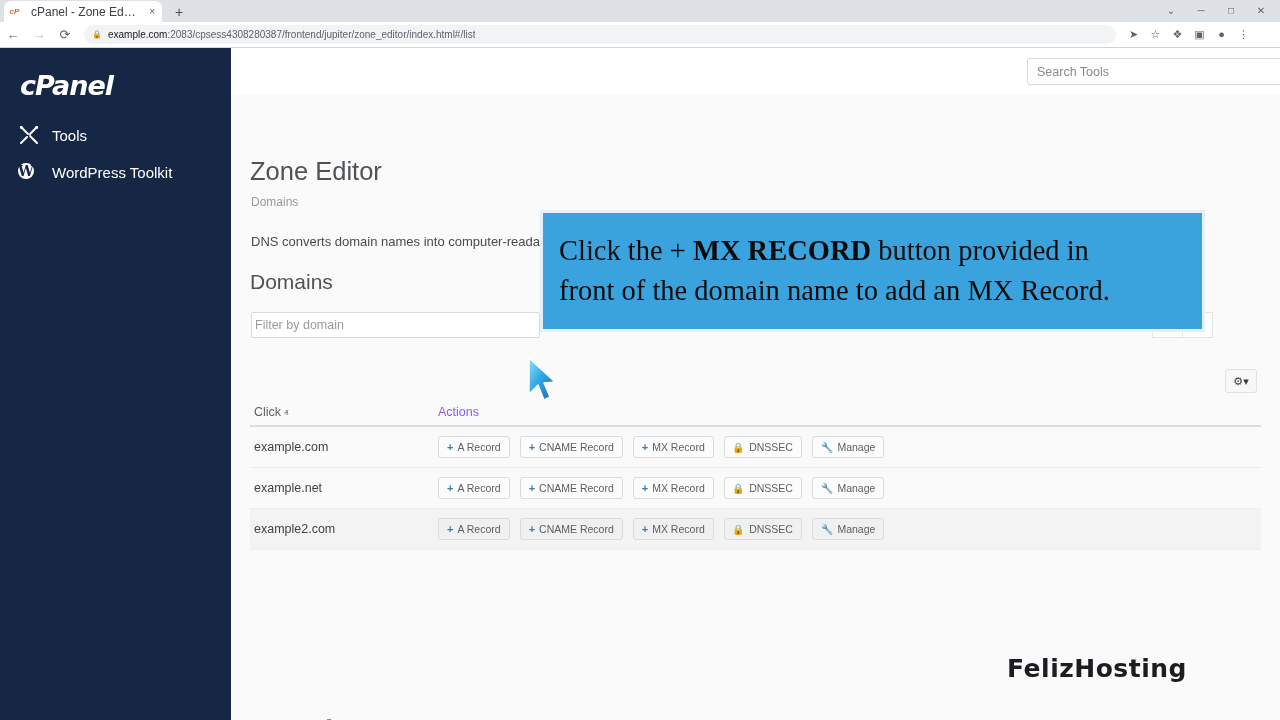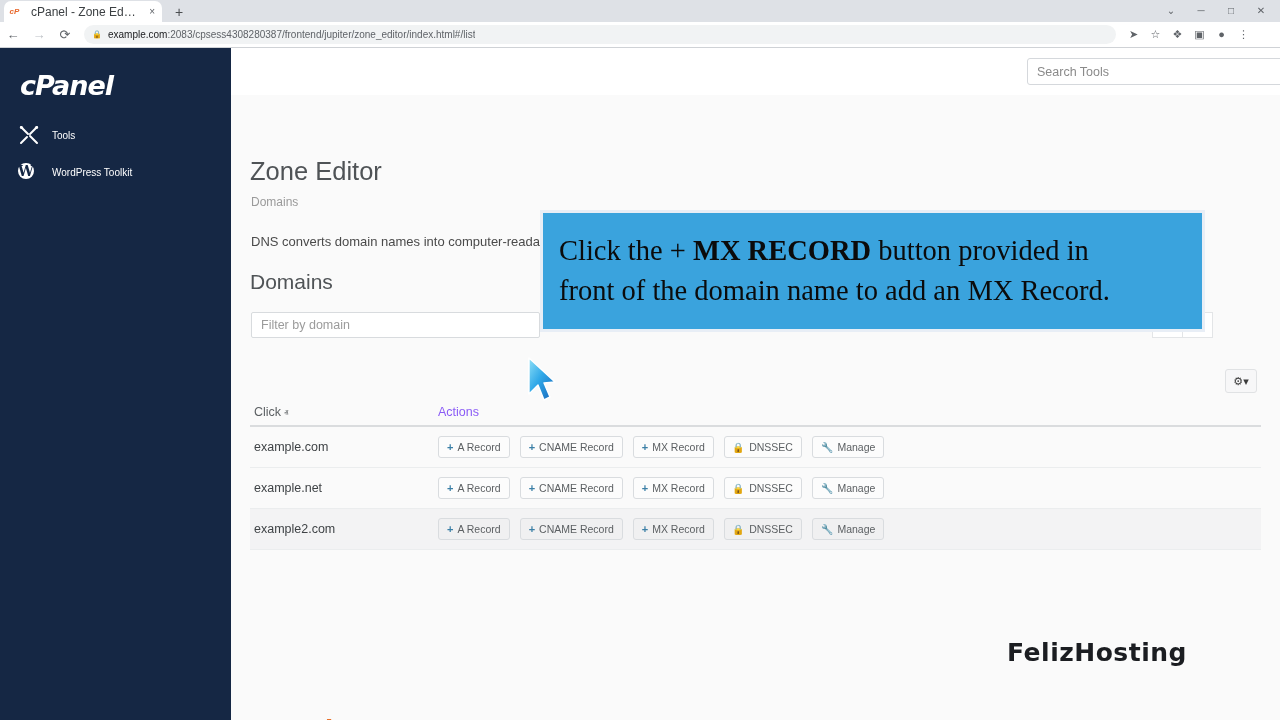--- a/index.html
+++ b/index.html
@@ -82,21 +82,21 @@
     font-size: 27px; font-weight: bold; font-style: italic;
     color: #fff; letter-spacing: -1px;
   }
   .side-item {
     position: absolute; left: 18px; display: flex; align-items: center; gap: 12px;
     color: #fff;
   }
   .side-item.tools { top: 76px; }
   .side-item.wp { top: 113px; }
   .side-icon { width: 22px; height: 22px; position: relative; flex: 0 0 22px; }
-  .side-label { font-size: 10px; color: #fff; text-align: right; }
+  .side-label { font-size: 15px; color: #fff; text-align: right; }
   .wp-circle {
     width: 20px; height: 20px; border-radius: 50%;
     background: #fff; color: #152744;
     font-size: 14px; font-weight: bold; text-align: center; line-height: 20px;
     font-family: "DejaVu Serif", serif;
   }
 
   
   .main {
     position: absolute; left: 231px; top: 48px; width: 1049px; height: 672px;
@@ -137,21 +137,21 @@
     font-size: 13px; color: #4a4a4a;
   }
   .intro a { color: #8ba7bd; text-decoration: underline; }
   .section-title {
     position: absolute; left: 19px; top: 175px;
     font-size: 21px; color: #4f5356; font-weight: normal;
   }
   .filter-input {
     position: absolute; left: 20px; top: 217px; width: 289px; height: 26px;
     border: 1px solid #d8dbde; border-radius: 2px; background: #fff;
-    padding: 0 9px; font-size: 12.5px; color: #555;
+    padding: 0 3px; font-size: 12.5px; color: #555;
     font-family: "Liberation Sans", sans-serif; outline: none;
   }
   .filter-input::placeholder { color: #9b9b9b; }
 
   
   .pager {
     position: absolute; left: 922px; top: 217px; display: flex;
   }
   .pager-btn {
     width: 31px; height: 26px; border: 1px solid #e3e5e7; background: #fff;
@@ -208,21 +208,21 @@
     padding: 0 16px;
   }
   .callout-line {
     font-family: "Liberation Serif", serif;
     font-size: 28.5px; color: #0b0b0b; line-height: 1.42;
     white-space: nowrap;
   }
   .callout-line b { font-weight: bold; }
 
   .watermark {
-    position: absolute; left: 1097px; top: 638px;
+    position: absolute; left: 1097px; top: 654px;
     font-family: "DejaVu Sans", sans-serif;
     font-size: 25px; font-weight: bold; color: #1b1d21;
     letter-spacing: 0.5px; white-space: nowrap;
     transform: translateX(-50%);
   }
 
   .cursor { position: absolute; left: 526px; top: 357px; width: 34px; height: 48px; }
 </style>
 </head>
 <body>

